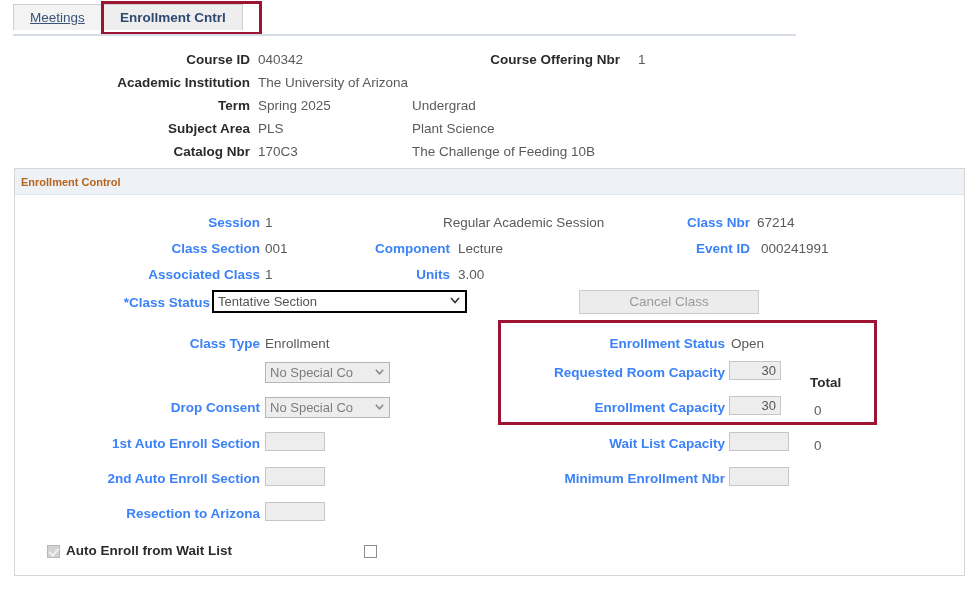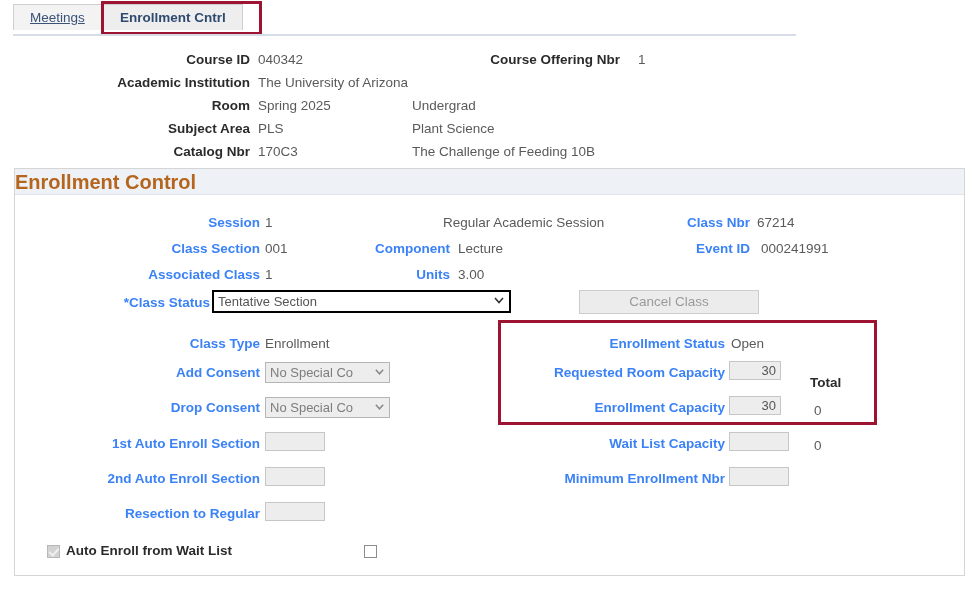--- a/index.html
+++ b/index.html
@@ -110,26 +110,26 @@
     top: 168px;
     width: 951px;
     height: 408px;
     border: 1px solid #d5d5d5;
     box-sizing: border-box;
     background: #ffffff;
   }
   .group-title {
     height: 26px;
     line-height: 26px;
-    padding-left: 0;
+    padding-left: 6px;
     background: #eef2f6;
     border-bottom: 1px solid #dfe4ea;
     color: #b5651d;
     font-weight: bold;
-    font-size: 20px;
+    font-size: 11px;
     box-sizing: border-box;
   }
   .flabel {
     position: absolute;
     font-weight: bold;
     color: #3b82f6;
     font-size: 13.5px;
     white-space: nowrap;
     text-align: right;
   }
@@ -278,21 +278,21 @@
     <div class="lab-col">
         <span class="hlabel">Academic Institution</span>
       </div>
     <div class="val-col">
         <span class="hval">The University of Arizona</span>
       </div>
   </div>
 
   <div class="hrow">
     <div class="lab-col">
-        <span class="hlabel">Room</span>
+        <span class="hlabel">Term</span>
       </div>
     <div class="val-col">
         <span class="hval">Spring 2025</span>
       </div>
     <div class="desc-col">
         <span class="hval">Undergrad</span>
       </div>
   </div>
 
   <div class="hrow">
@@ -336,34 +336,33 @@
   <span class="fvalue" style="left:443px; top:72px;">Lecture</span>
   <span class="flabel" style="left:625px; top:72px; width:110px;">Event ID</span>
   <span class="fvalue" style="left:746px; top:72px;">000241991</span>
 
   <span class="flabel" style="left:60px; top:98px; width:185px;">Associated Class</span>
   <span class="fvalue" style="left:250px; top:98px;">1</span>
   <span class="flabel" style="left:250px; top:98px; width:185px;">Units</span>
   <span class="fvalue" style="left:443px; top:98px;">3.00</span>
 
   <span class="flabel" style="left:60px; top:126px; width:135px;">*Class Status</span>
-  <div class="selbox selbox-focus" style="left:197px; top:121px; width:299px;">
+  <div class="selbox selbox-focus" style="left:197px; top:121px; width:255px;">
     <span>Tentative Section</span>
     <span class="carat">
       <svg width="12" height="12" viewBox="0 0 12 12">
           <polyline points="2,4 6,8.5 10,4" fill="none" stroke="#333" stroke-width="1.6"></polyline>
         </svg>
     </span>
   </div>
   <div class="btn" style="left:564px; top:121px; width:180px;">Cancel Class</div>
 
   <span class="flabel" style="left:60px; top:167px; width:185px;">Class Type</span>
   <span class="fvalue" style="left:250px; top:167px;">Enrollment</span>
 
-  <span class="flabel" style="left:60px; top:196px; width:185px;">Add Consent</span>
   <div class="selbox" style="left:250px; top:193px; width:125px;">
     <span>No Special Co</span>
     <span class="carat">
       <svg width="11" height="11" viewBox="0 0 12 12">
           <polyline points="2,4 6,8.5 10,4" fill="none" stroke="#888" stroke-width="1.6"></polyline>
         </svg>
     </span>
   </div>
 
   <span class="flabel" style="left:60px; top:231px; width:185px;">Drop Consent</span>
@@ -375,21 +374,21 @@
         </svg>
     </span>
   </div>
 
   <span class="flabel" style="left:60px; top:267px; width:185px;">1st Auto Enroll Section</span>
   <div class="txtbox txtbox-blank" style="left:250px; top:263px; width:60px;"></div>
 
   <span class="flabel" style="left:60px; top:302px; width:185px;">2nd Auto Enroll Section</span>
   <div class="txtbox txtbox-blank" style="left:250px; top:298px; width:60px;"></div>
 
-  <span class="flabel" style="left:60px; top:337px; width:185px;">Resection to Regular</span>
+  <span class="flabel" style="left:60px; top:337px; width:185px;">Resection to Arizona</span>
   <div class="txtbox txtbox-blank" style="left:250px; top:333px; width:60px;"></div>
 
   <span class="flabel" style="left:450px; top:167px; width:260px;">Enrollment Status</span>
   <span class="fvalue" style="left:716px; top:167px;">Open</span>
 
   <span class="flabel" style="left:450px; top:196px; width:260px;">Requested Room Capacity</span>
   <div class="txtbox" style="left:714px; top:192px; width:52px;">30</div>
 
   <span class="flabel" style="left:450px; top:231px; width:260px;">Enrollment Capacity</span>
   <div class="txtbox" style="left:714px; top:227px; width:52px;">30</div>

